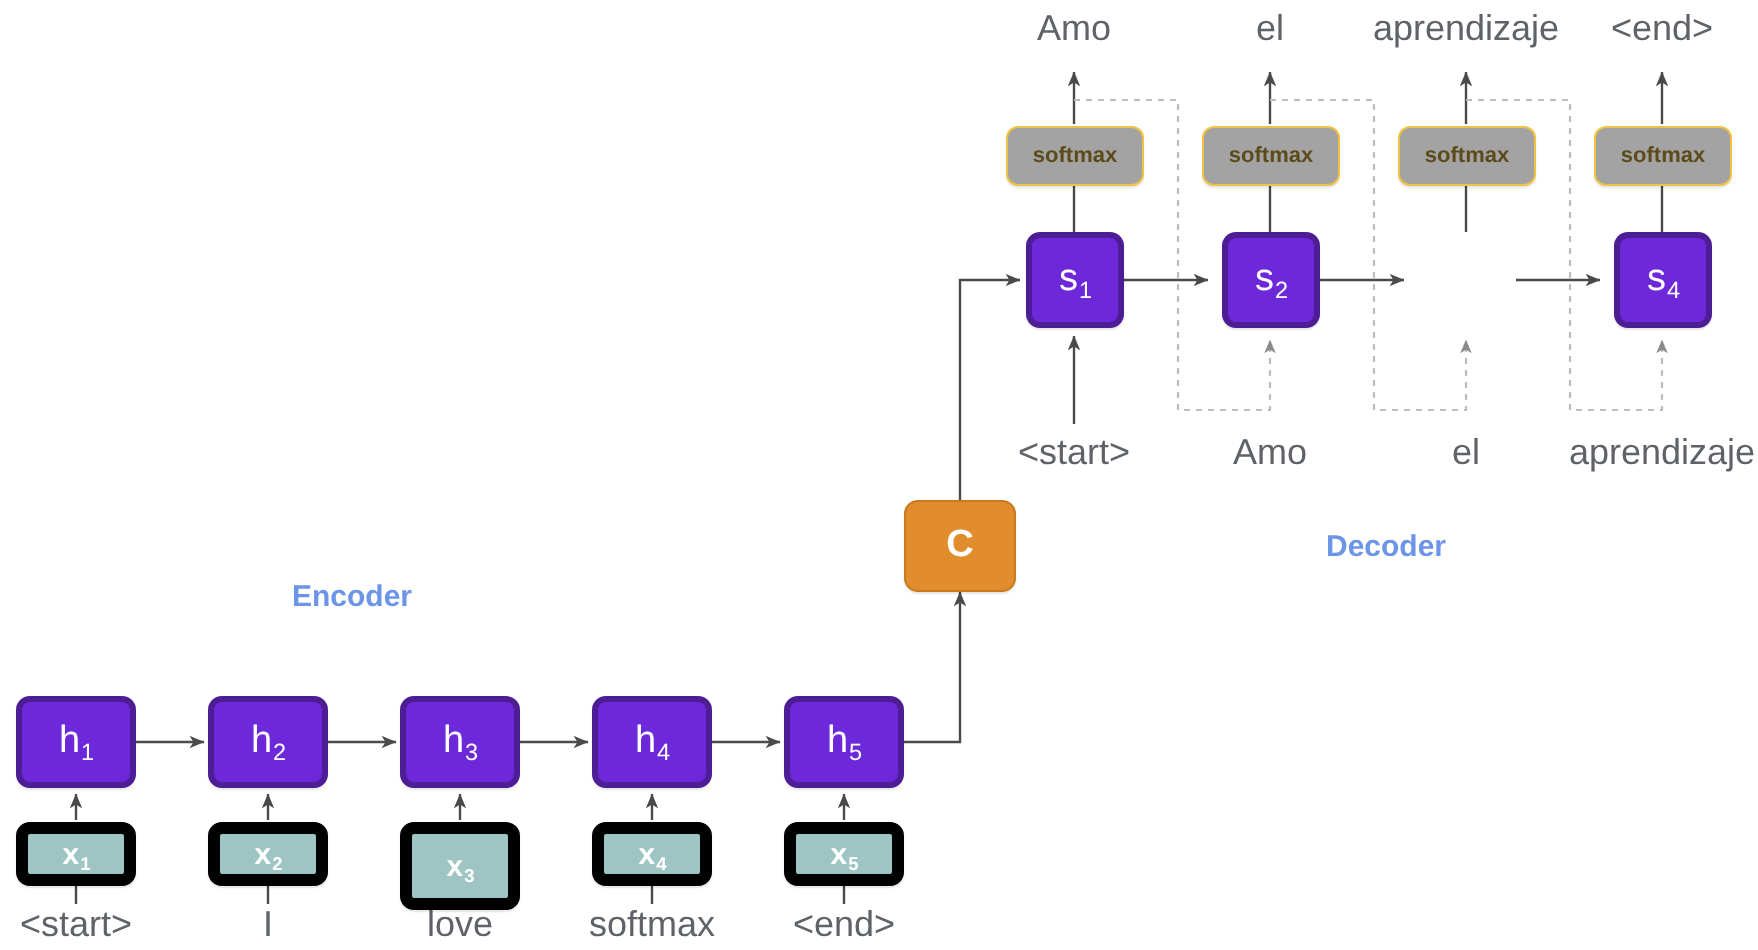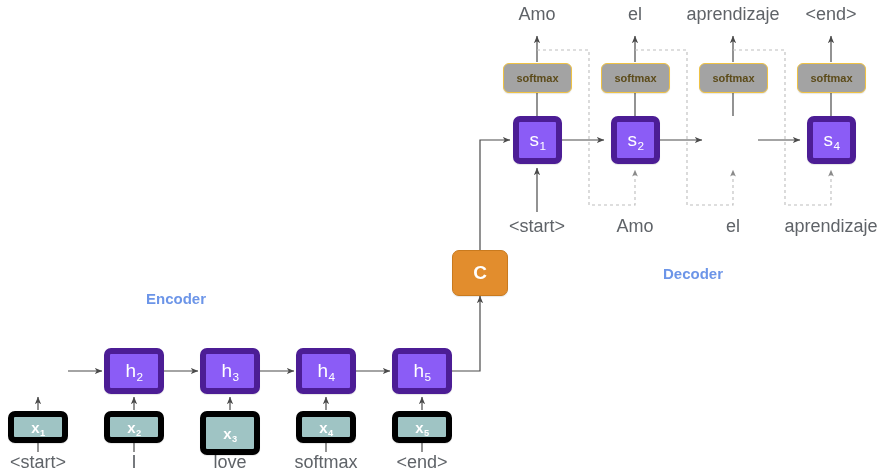--- a/index.html
+++ b/index.html
@@ -29,22 +29,22 @@
     position: absolute;
     box-sizing: border-box;
     display: flex;
     align-items: center;
     justify-content: center;
     border-radius: 7px;
     color: #ffffff;
     z-index: 3;
   }
   .node-h, .node-s {
-    background: #8b5cf6;
-    border: 6px solid #4c1d95;
+    background: #6d28d9;
+    border: 3px solid #4c1d95;
     font-size: 19px;
     font-weight: 400;
     box-shadow: 0 1px 1px rgba(0,0,0,0.10);
   }
   .node-x {
     background: #9FC4C4;
     border: 6px solid #000000;
     font-size: 15px;
     font-weight: bold;
     box-shadow: 0 1px 1px rgba(0,0,0,0.10);
@@ -153,20 +153,23 @@
       <path d="M831,62 L831,36"></path>
     </g>
 
     <g stroke="#BDBDBD" stroke-width="1.1" fill="none" stroke-dasharray="3,3" marker-end="url(#ahd)">
       <path d="M537,50 L589,50 L589,205 L635,205 L635,170"></path>
       <path d="M635,50 L687,50 L687,205 L733,205 L733,170"></path>
       <path d="M733,50 L785,50 L785,205 L831,205 L831,170"></path>
     </g>
   </svg>
 
+  <div class="node node-h" style="left:8px; top:348px; width:60px; height:46px;">
+    <span><span>h</span><sub>1</sub></span>
+  </div>
   <div class="node node-h" style="left:104px; top:348px; width:60px; height:46px;">
     <span><span>h</span><sub>2</sub></span>
   </div>
   <div class="node node-h" style="left:200px; top:348px; width:60px; height:46px;">
     <span><span>h</span><sub>3</sub></span>
   </div>
   <div class="node node-h" style="left:296px; top:348px; width:60px; height:46px;">
     <span><span>h</span><sub>4</sub></span>
   </div>
   <div class="node node-h" style="left:392px; top:348px; width:60px; height:46px;">

